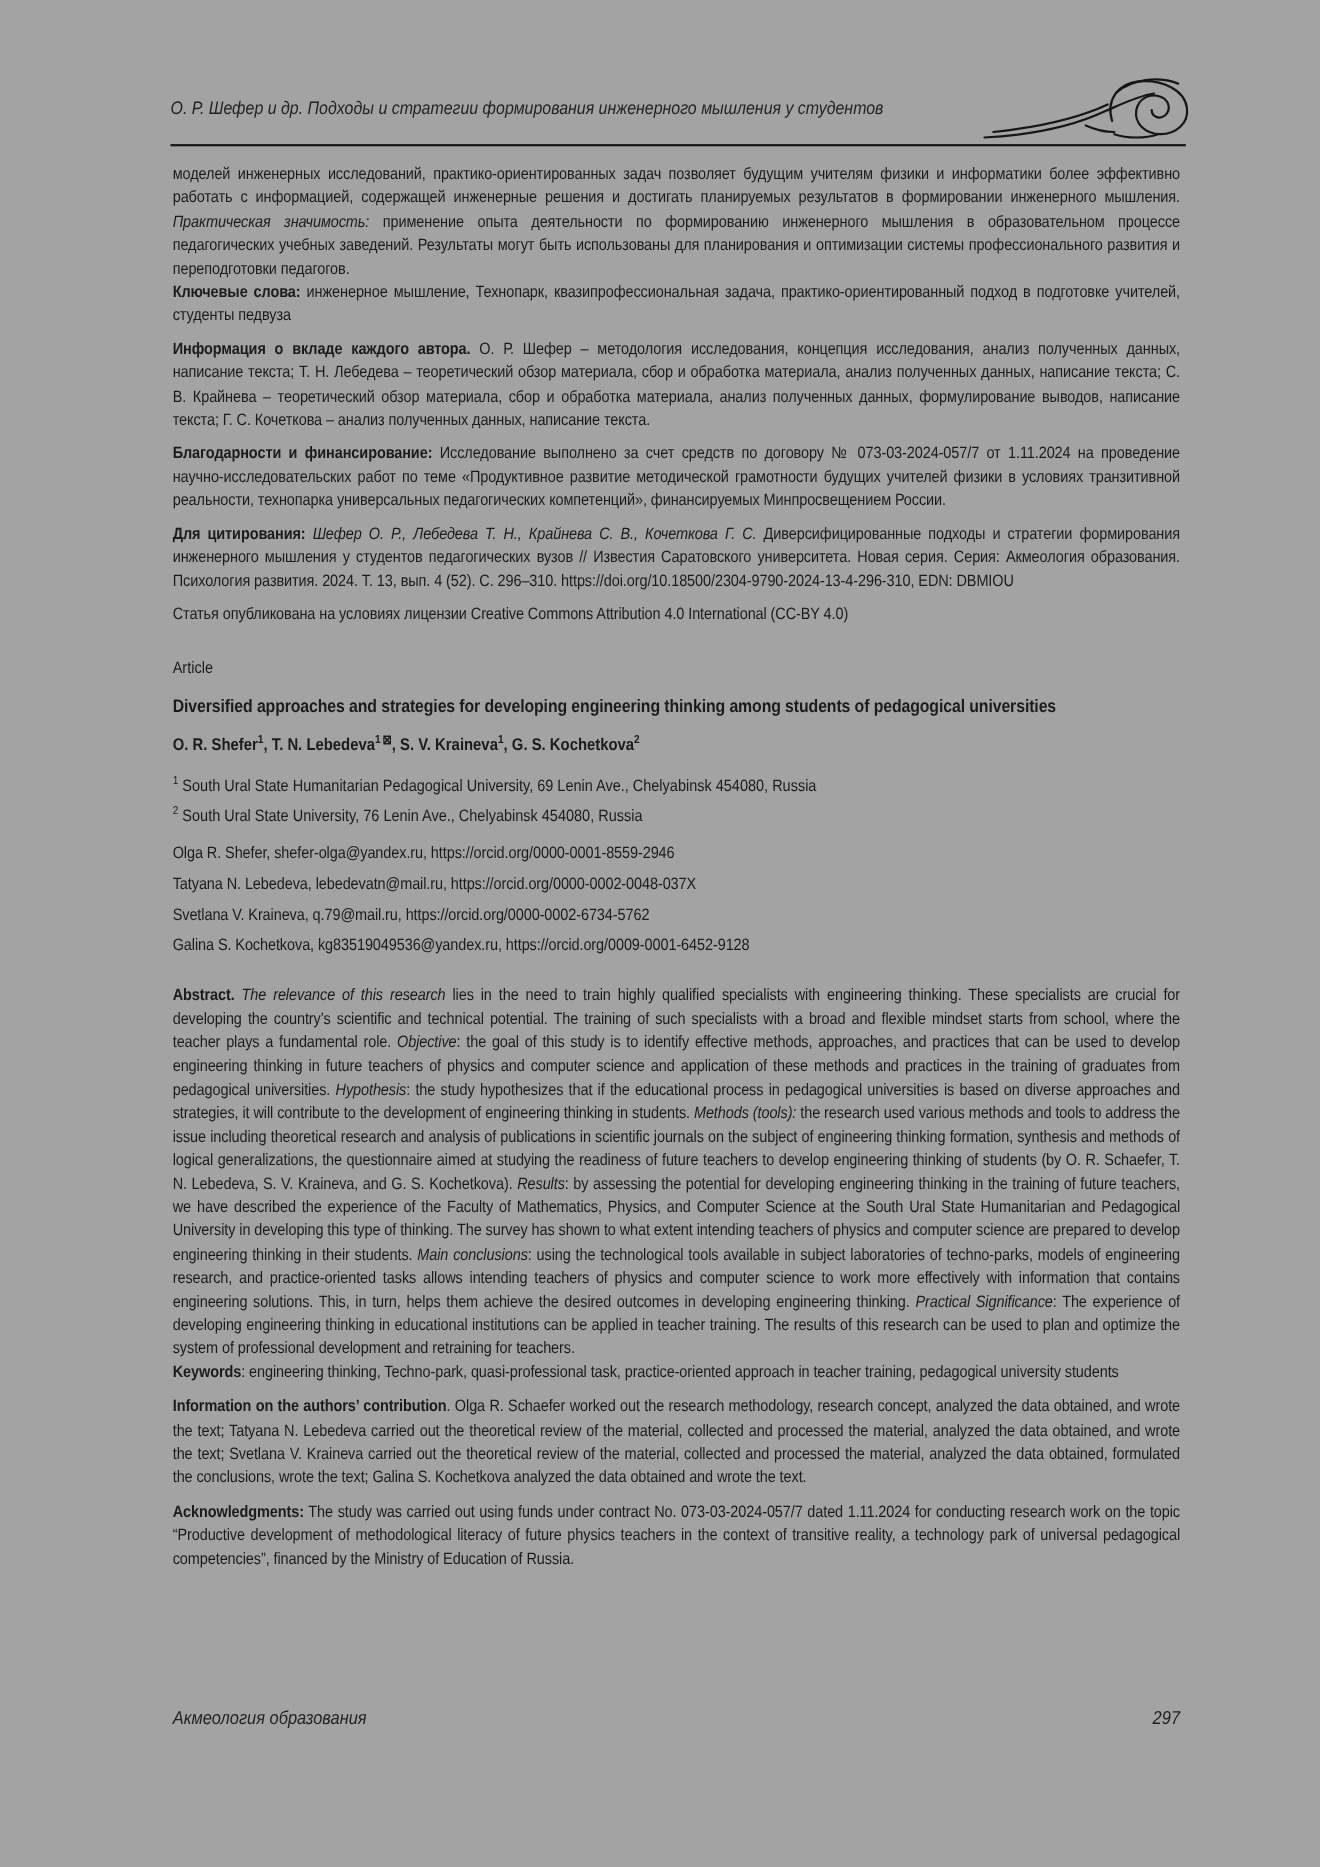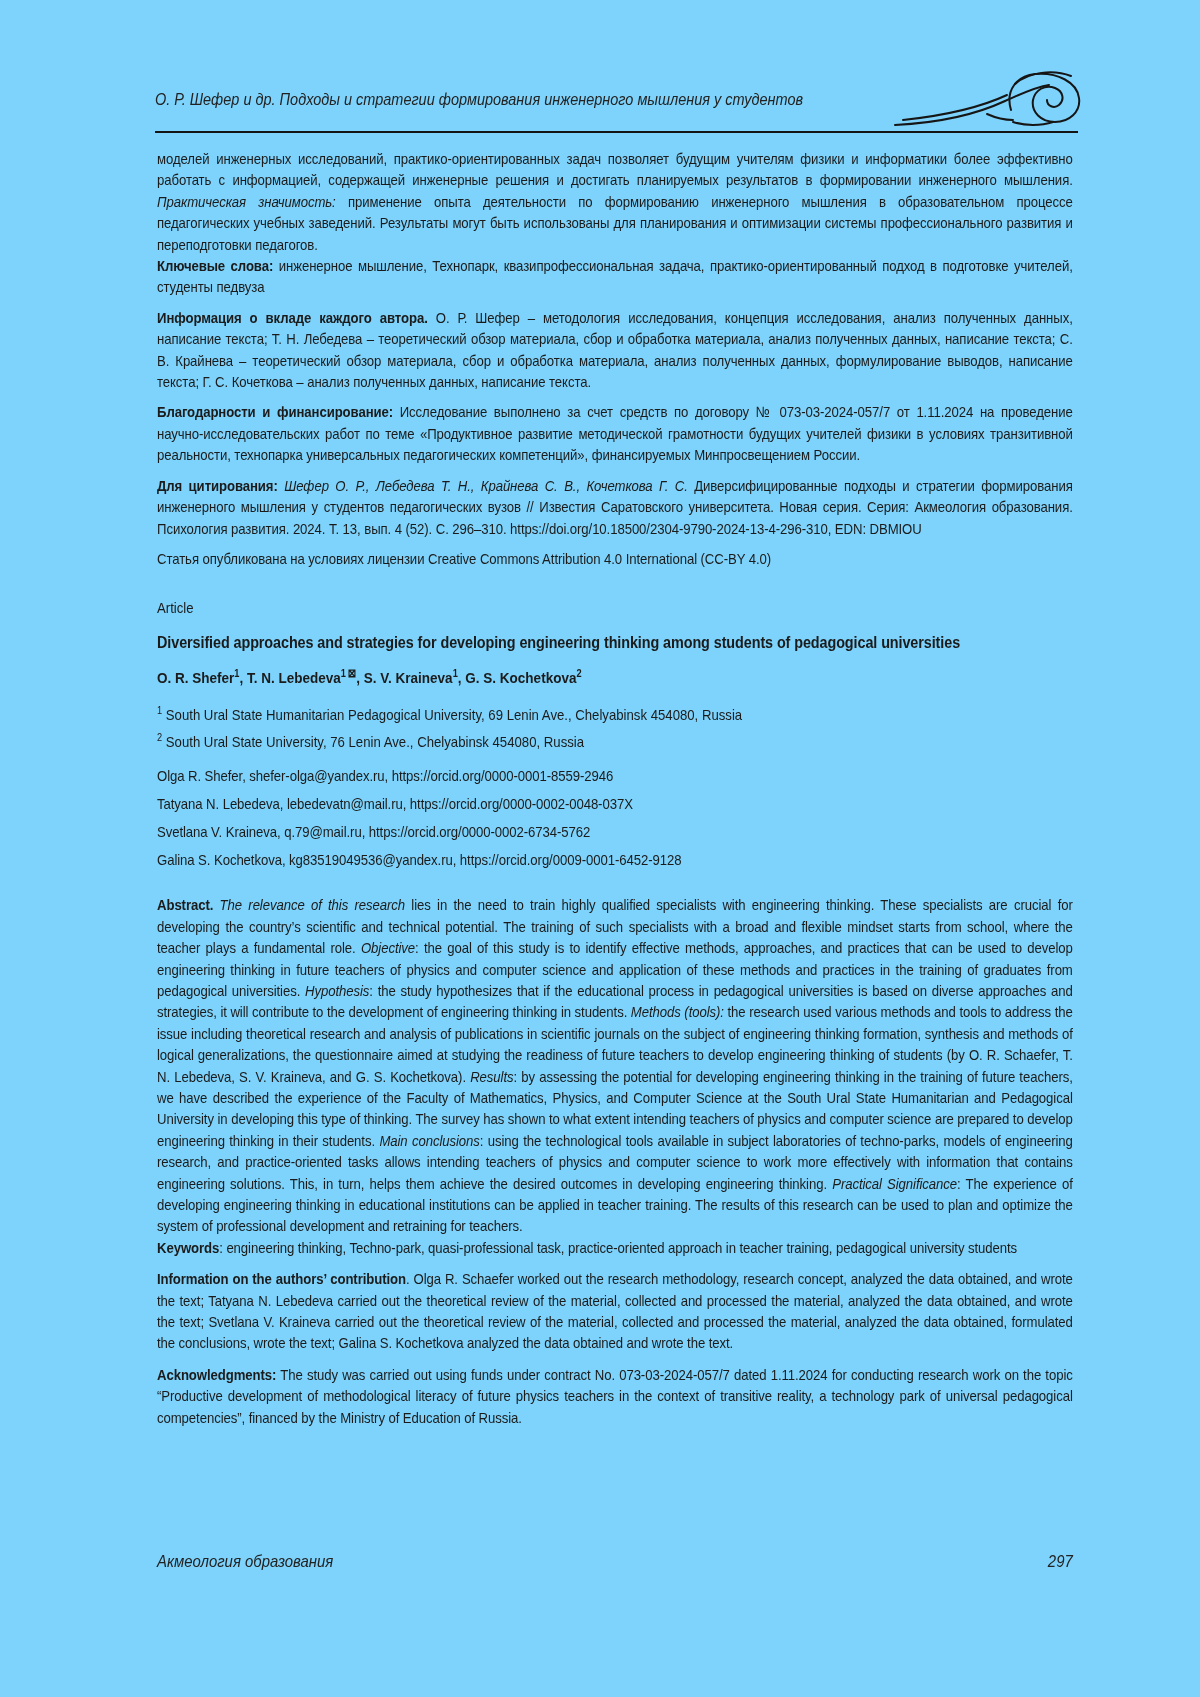--- a/index.html
+++ b/index.html
@@ -1,17 +1,17 @@
 <!DOCTYPE html>
 <html><head>
 <meta charset="utf-8">
 <style>
   html,body{margin:0;padding:0;background:#e8e8e8;}
   .page{
-    position:relative;width:1200px;height:1697px;margin:0 auto;background:#7dd3fc;
+    position:relative;width:1200px;height:1697px;margin:0 auto;background:#a3a3a3;
     font-family:"Liberation Sans",sans-serif;color:#1b1b1b;overflow:hidden;
   }
   
   .running-head{position:absolute;left:155px;top:88px;width:1045px;height:46px;}
   .running-title{
     font-style:italic;font-size:16.5px;line-height:22px;white-space:nowrap;
     transform:scaleX(0.878);transform-origin:0 0;color:#222;
   }
   .head-rule{position:absolute;left:155px;top:131px;width:923px;height:2px;background:#141414;}
   .ornament{position:absolute;left:893px;top:70px;width:190px;height:58px;}

